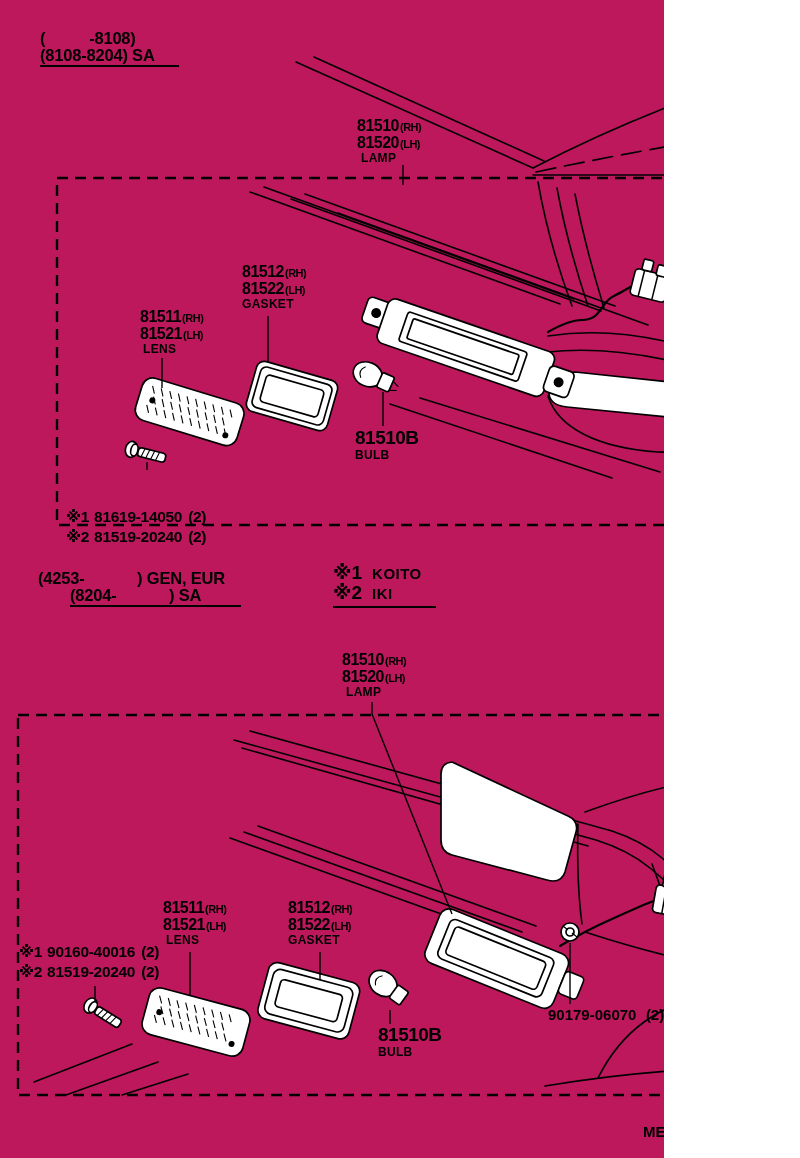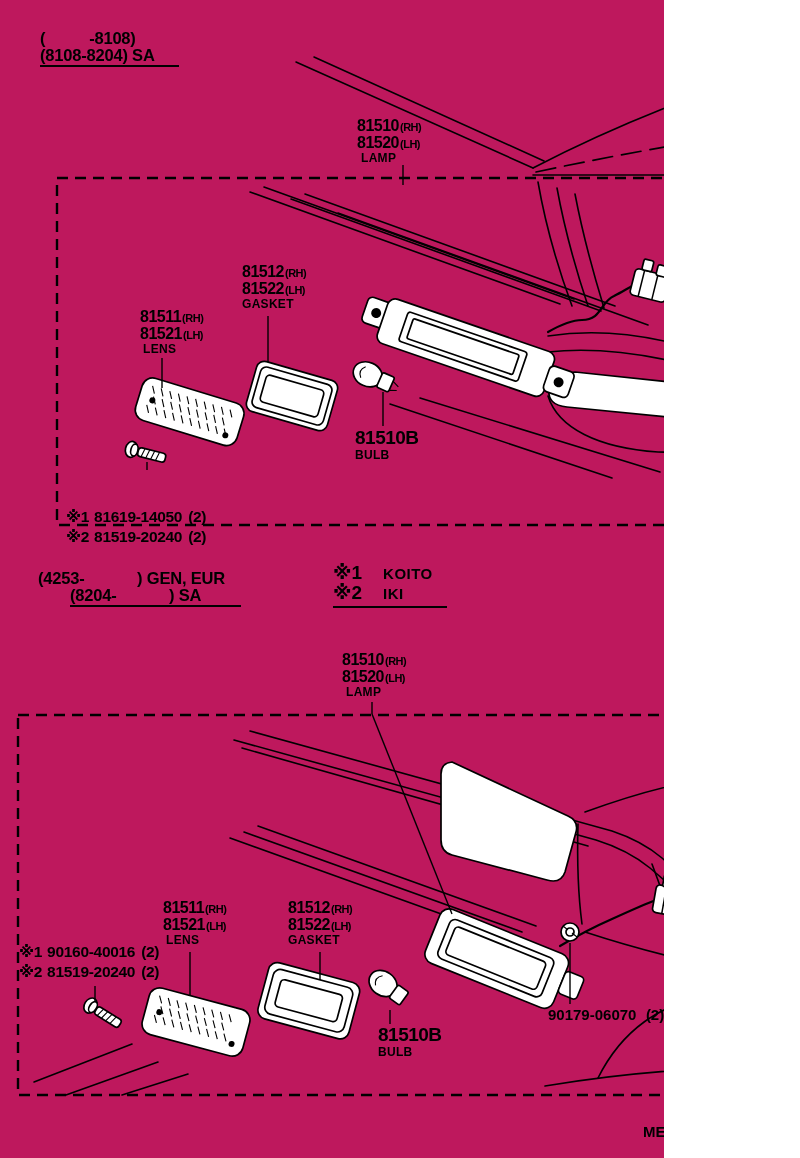--- a/index.html
+++ b/index.html
@@ -20,21 +20,21 @@
   .numrow{display:flex;align-items:baseline;}
   .side{font-size:11px;margin-left:1px;letter-spacing:-0.5px;}
   .cap{font-size:12px;margin-top:1px;letter-spacing:0.3px;}
   .hdr{font-size:16.5px;letter-spacing:-0.2px;}
   .pre{white-space:pre;}
   .ul{display:inline-block;border-bottom:2.5px solid #000;padding-bottom:1px;}
   .hwrow{font-size:15.5px;line-height:20px;letter-spacing:-0.3px;}
   .hwrow .qty{margin-left:6px;}
   .hwrow .n{margin-left:5px;}
   .supmark{font-size:19px;}
-  .supname{font-size:15px;margin-left:21px;letter-spacing:0.5px;}
+  .supname{font-size:15px;margin-left:10px;letter-spacing:0.5px;}
   .small{font-size:15px;}
 </style>
 </head>
 <body>
 
 <div class="page">
 
 <svg width="800" height="1158" viewBox="0 0 800 1158">
 
   <g>

